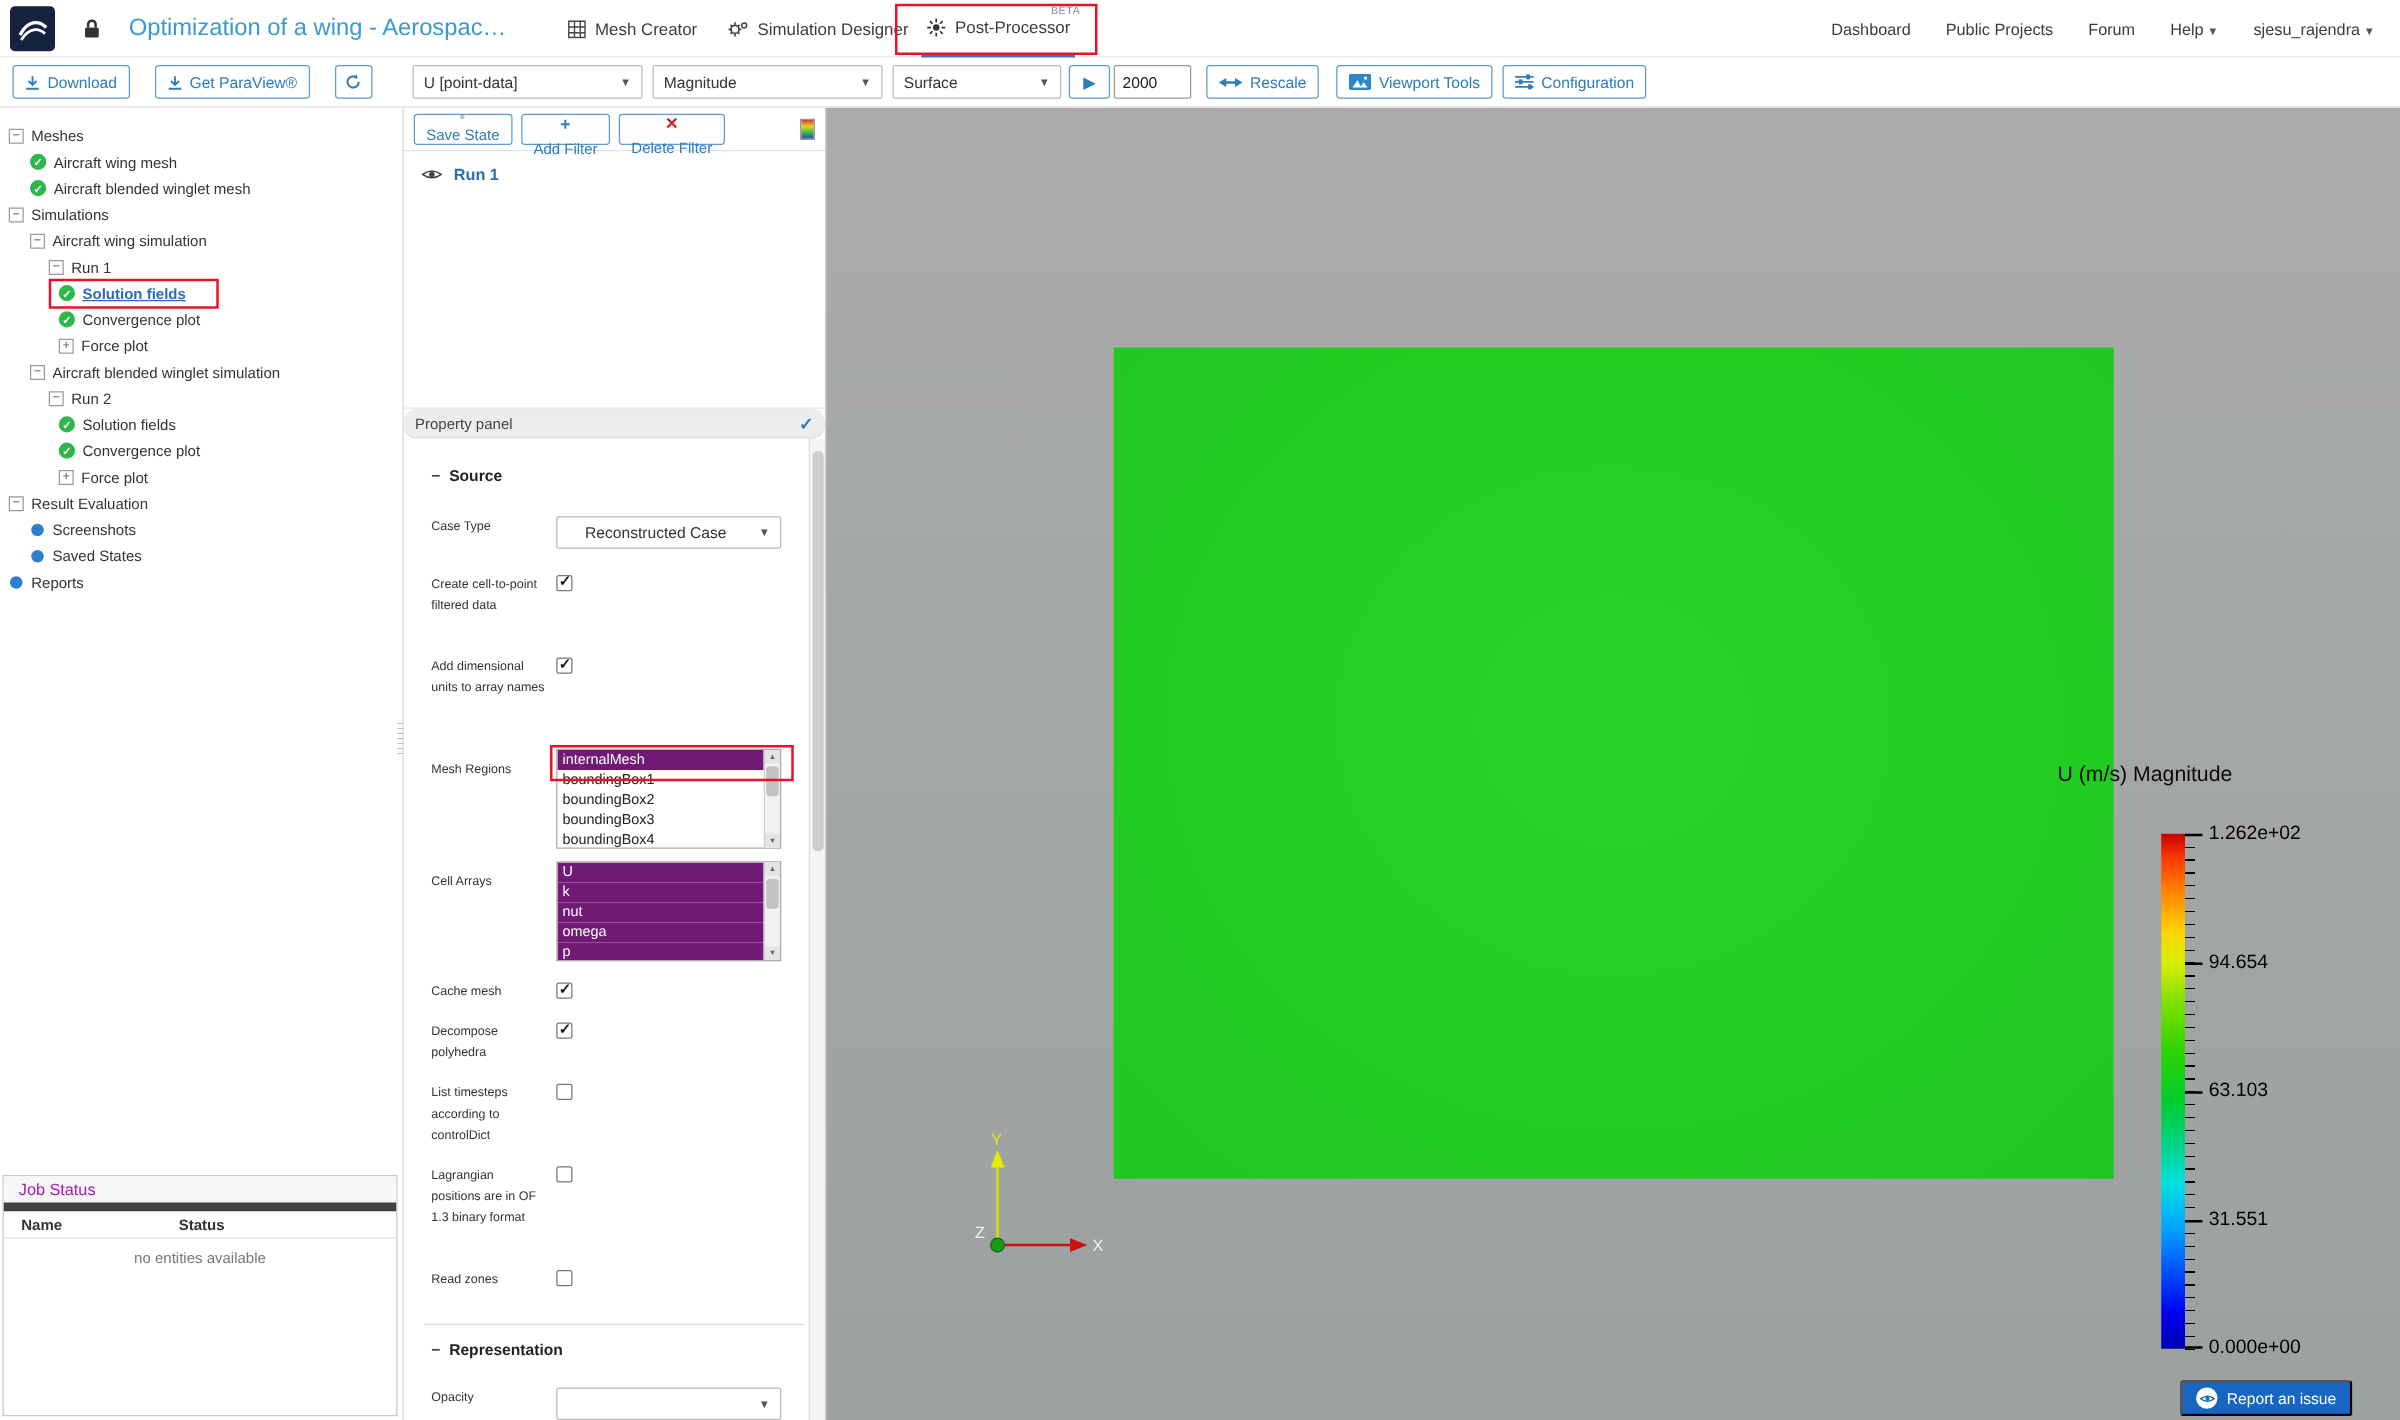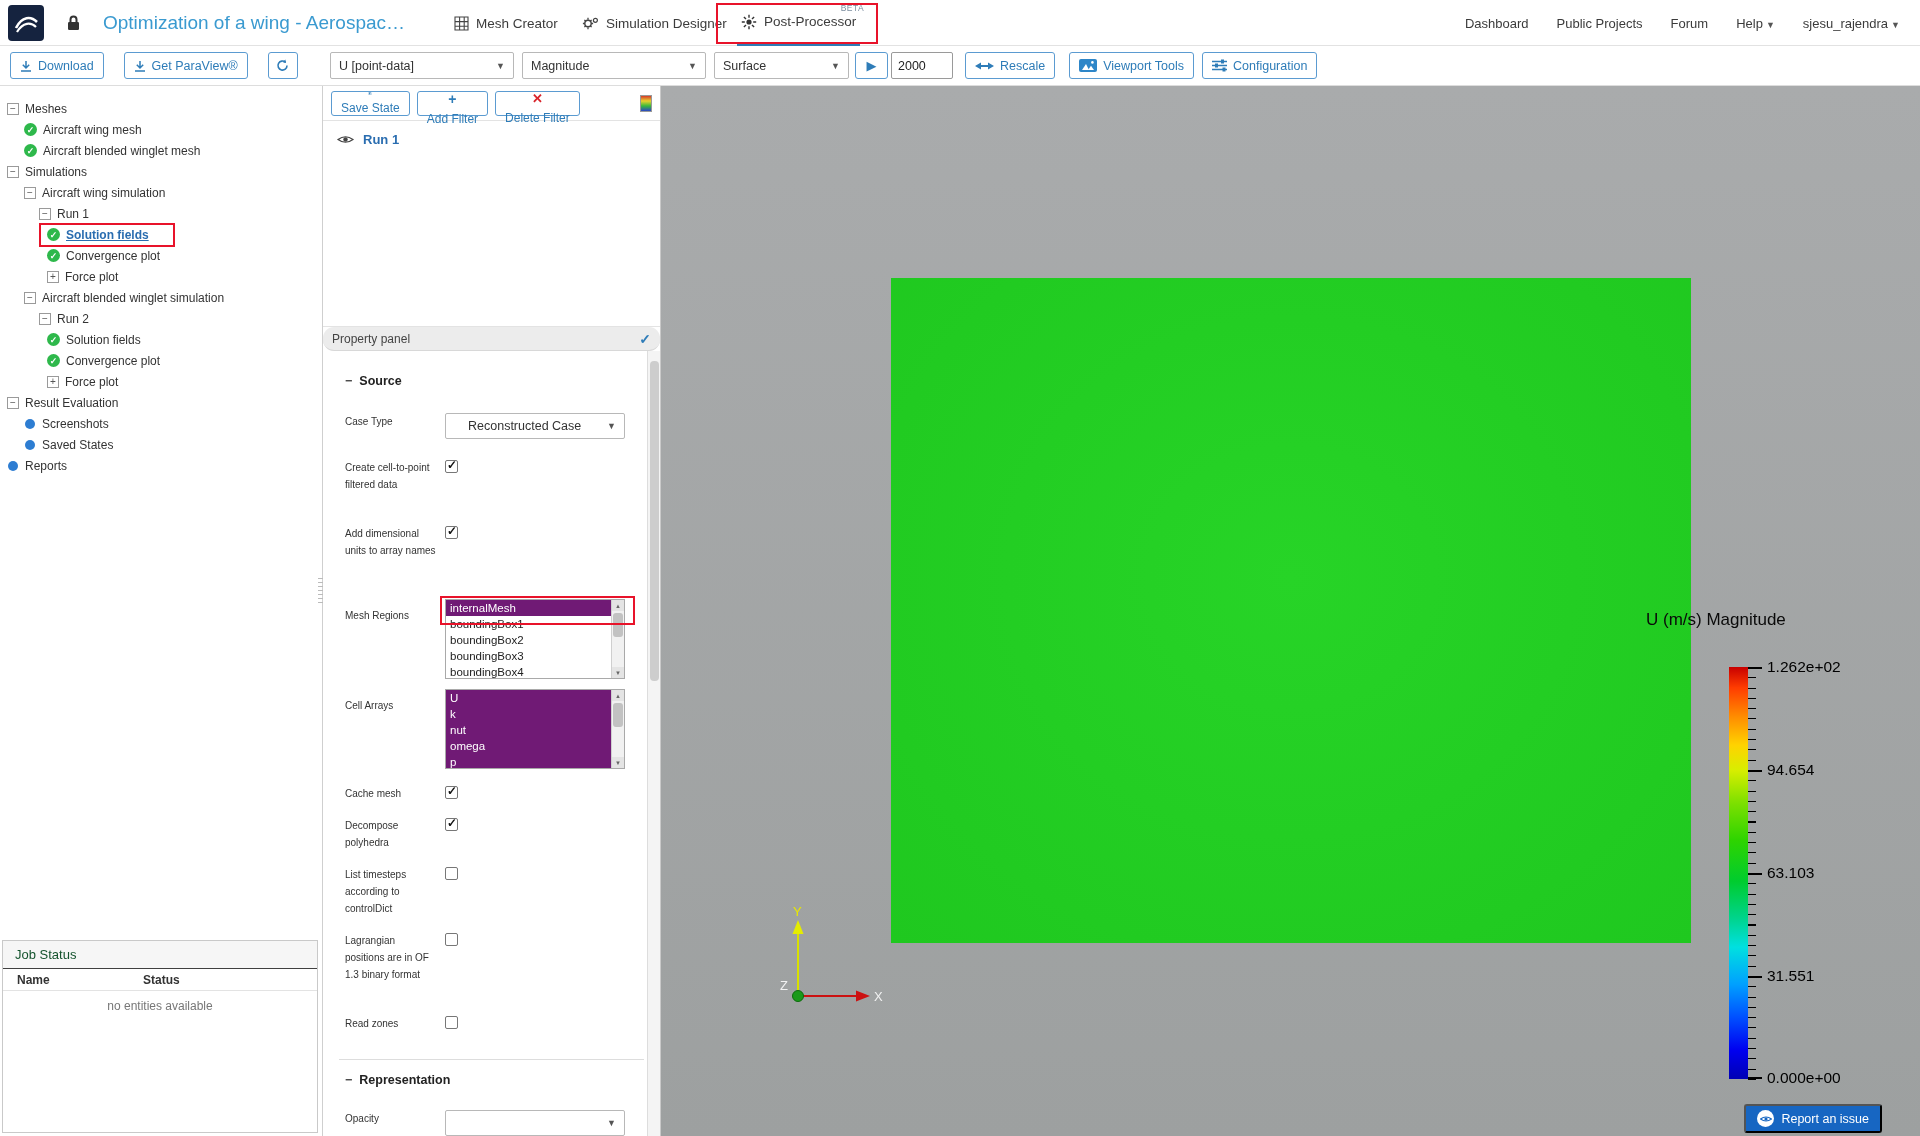--- a/index.html
+++ b/index.html
@@ -45,22 +45,22 @@
   .tw { width:12px; height:12px; border:1px solid #9a9a9a; background:#fff; flex:none;
     display:inline-flex; align-items:center; justify-content:center; font-size:10px; line-height:1; color:#555; }
   .tchk { width:13px; height:13px; border-radius:50%; background:#2eb84b; color:#fff; flex:none;
     display:inline-flex; align-items:center; justify-content:center; font-size:9px; font-weight:bold; }
   .tdot { width:10px; height:10px; border-radius:50%; background:#2d7dd2; flex:none; margin:0 1px; }
   .grip { position:absolute; left:318px; top:578px; width:5px; height:26px;
     background:repeating-linear-gradient(#bbb 0 1px, transparent 1px 4px); cursor:col-resize; }
 
   .jobstatus { position:absolute; left:2px; bottom:3px; width:316px; height:193px;
     border:1px solid #c9c9c9; background:#fff; }
-  .js-title { height:28px; background:#f6f6f6; border-bottom:1px solid #404040; display:flex; align-items:center;
-    padding-left:12px; font-size:13px; color:#14532d; }
+  .js-title { height:28px; background:#f6f6f6; border-bottom:7px solid #404040; display:flex; align-items:center;
+    padding-left:12px; font-size:13px; color:#a21caf; }
   .js-head { position:relative; height:22px; border-bottom:1px solid #e3e3e3; font-size:12px; font-weight:bold; color:#333; }
   .js-head span { position:absolute; top:4px; }
   .js-msg { text-align:center; font-size:12px; color:#777; margin-top:8px; }
 
   
   .middle { position:absolute; top:86px; left:323px; width:338px; bottom:0; background:#fff;
     border-right:1px solid #c9c9c9; }
   .ftoolbar { height:35px; border-bottom:1px solid #e3e3e3; display:flex; align-items:center; gap:7px; padding:0 8px; }
   .fbtn { height:25px; font-size:12px;flex-direction:column; }
   .swatch { margin-left:auto; width:12px; height:17px; border:1px solid #999;

